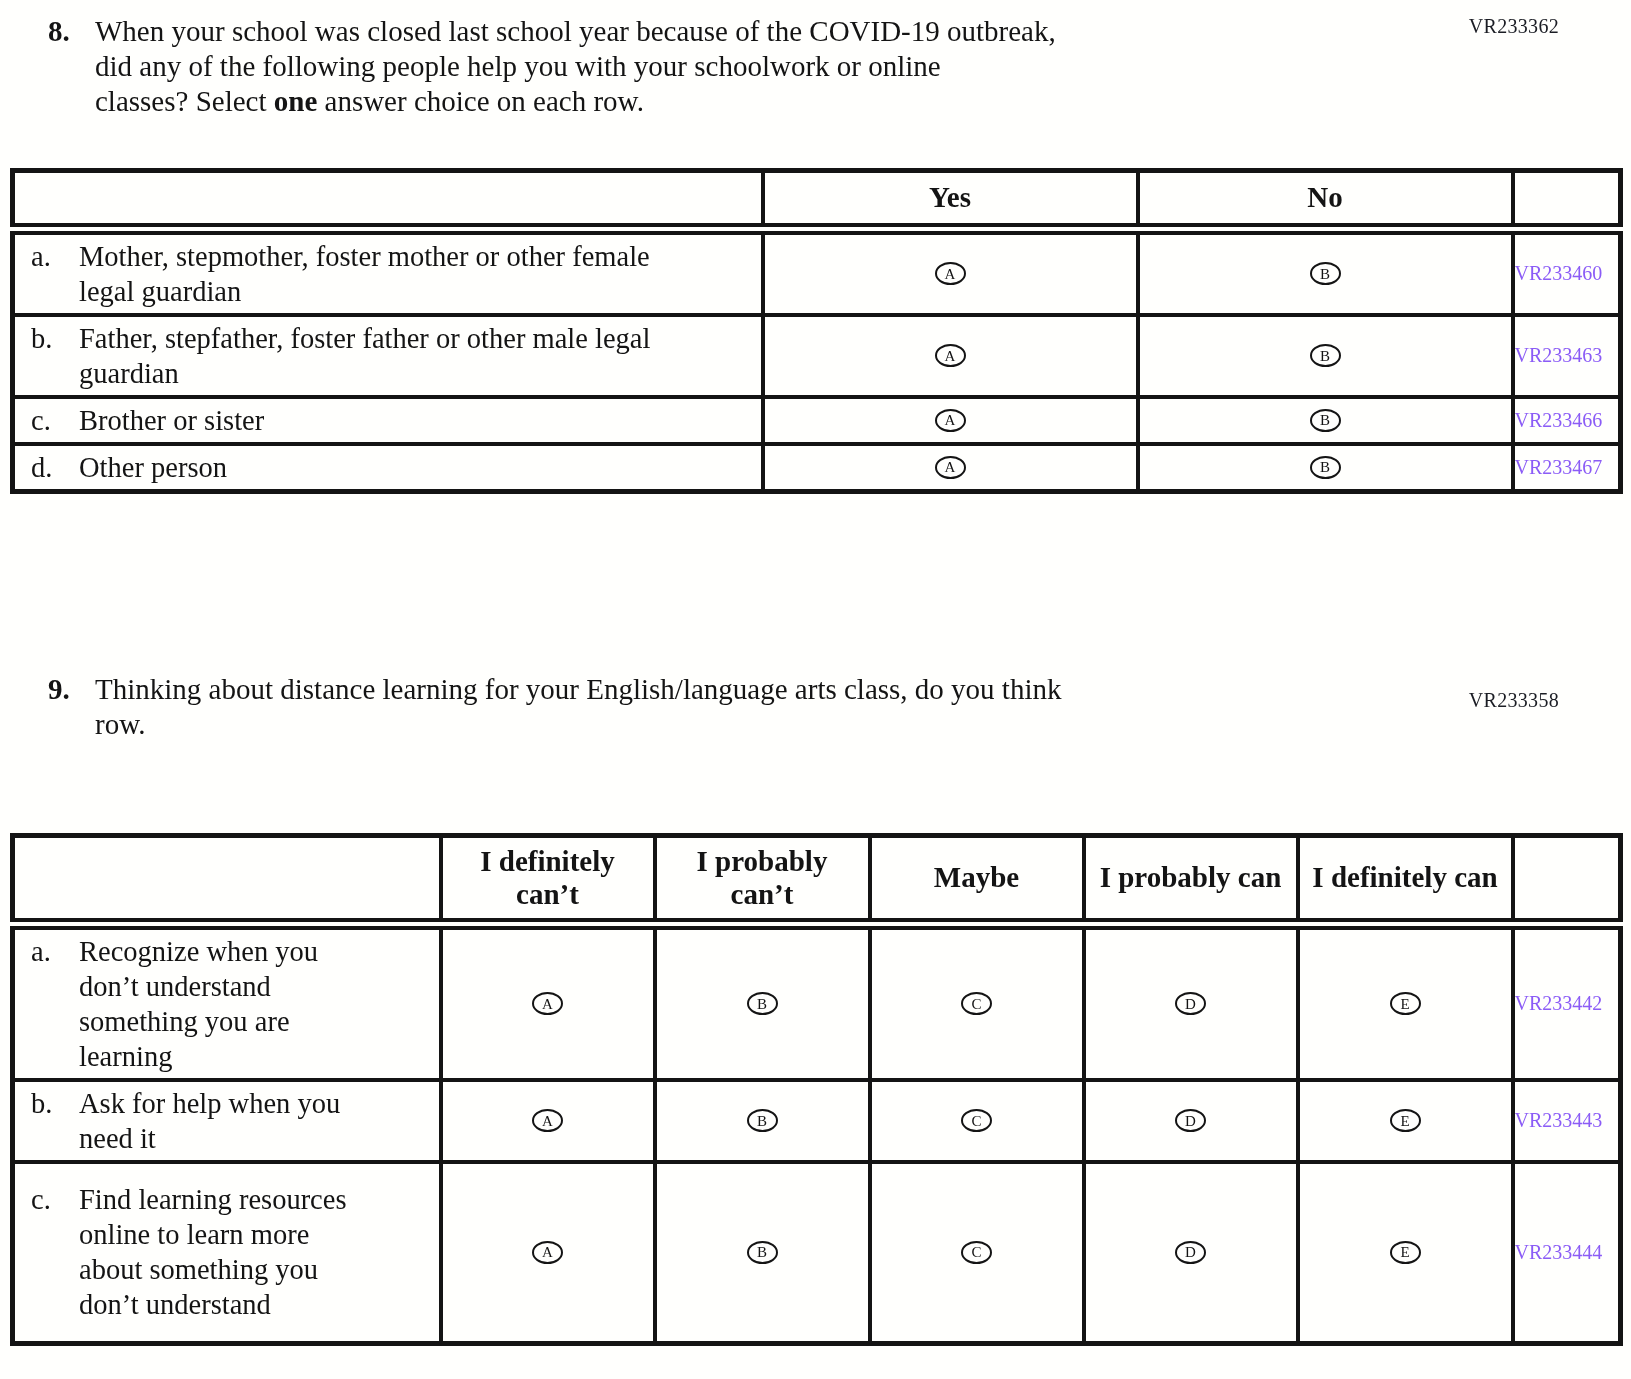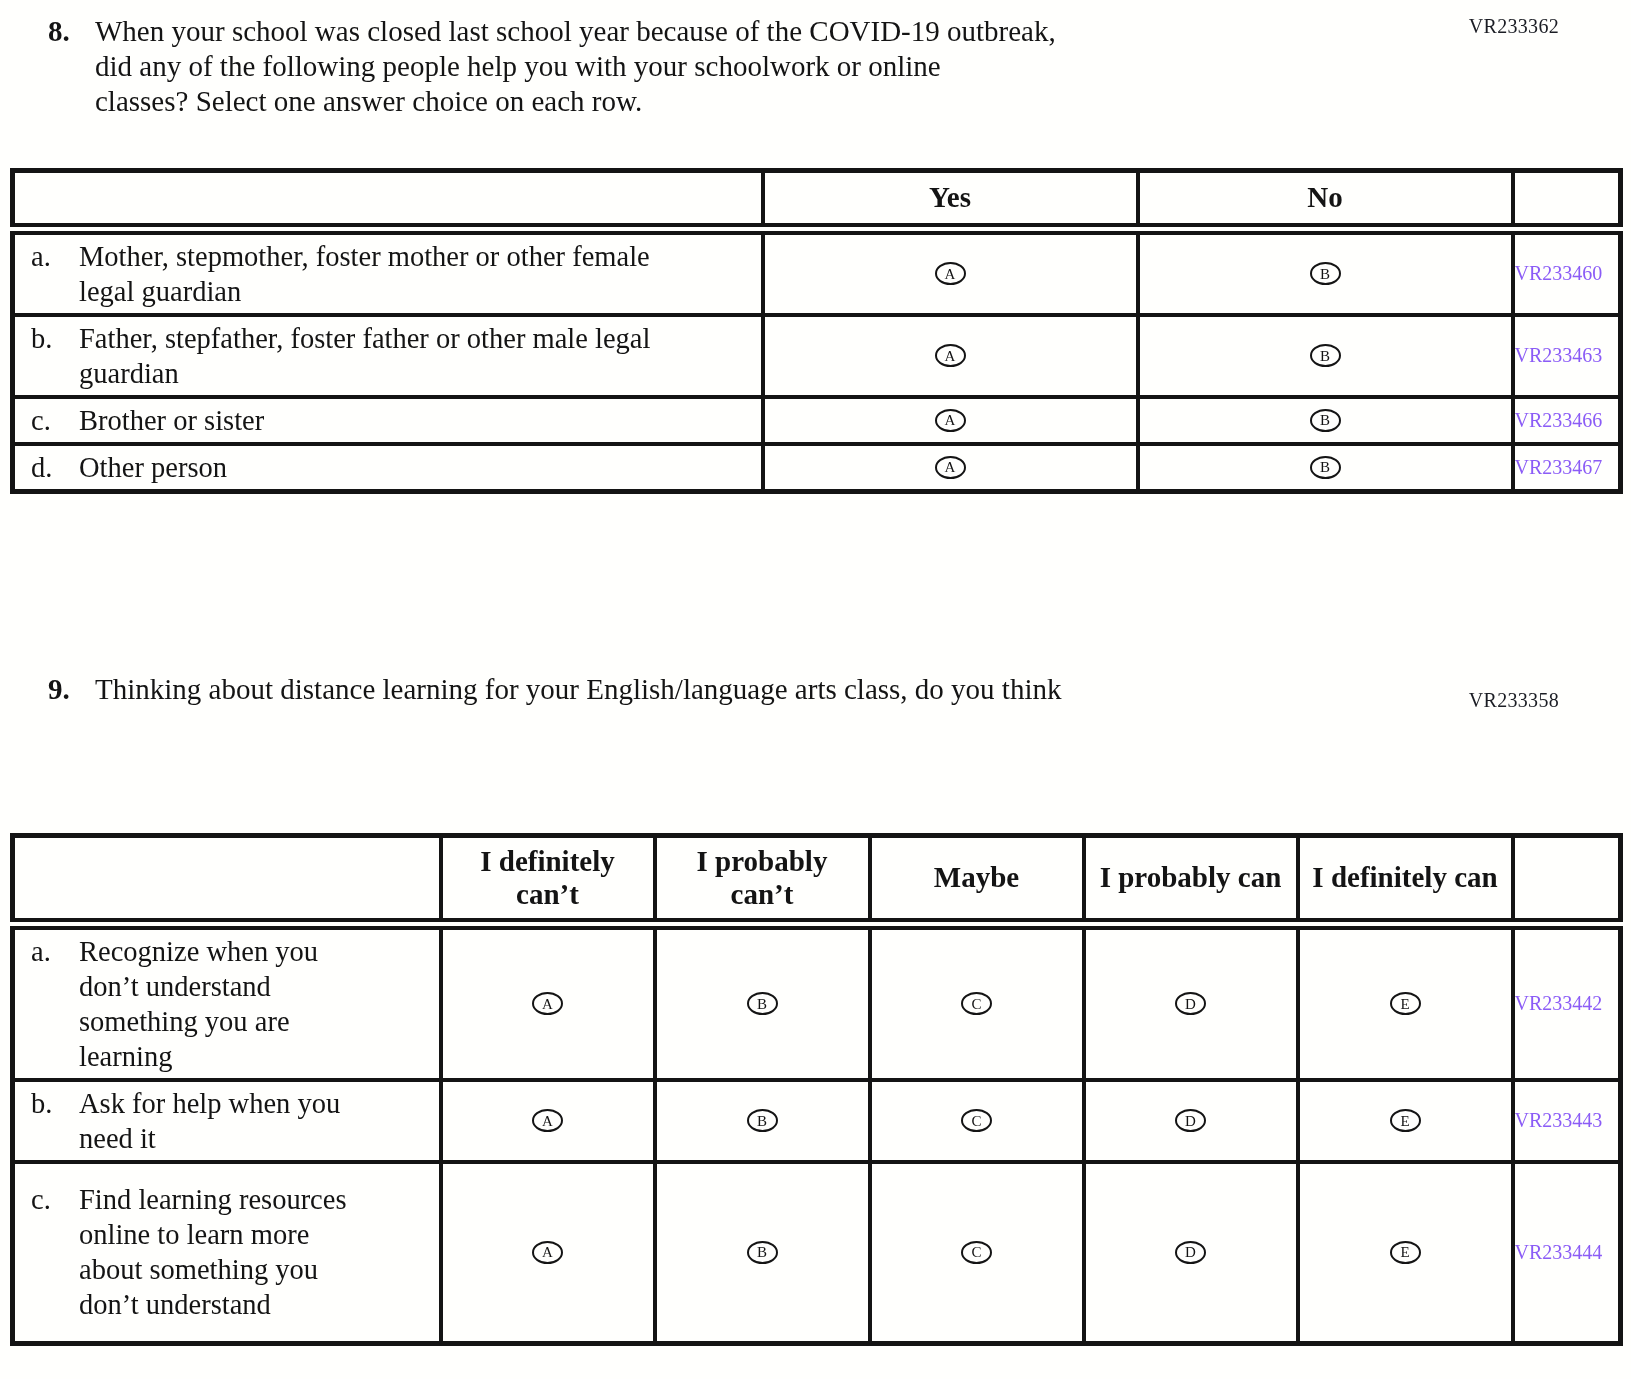--- a/index.html
+++ b/index.html
@@ -12,21 +12,21 @@
     position:absolute;font-size:20px;letter-spacing:.3px;color:#1b1d24;
   }
   #vr-q8{top:5px;right:72px;margin-top:10px;}
   #vr-q9{top:689px;right:72px;}
 
   .question{position:absolute;display:flex;}
   #q8{top:14px;left:48px;}
   #q9{top:672px;left:48px;}
   .qnum{flex:0 0 47px;font-weight:bold;font-size:29px;line-height:35px;}
   .qtext{font-size:29px;line-height:35px;}
-  .qtext .bold{font-weight:normal;}
+  .qtext .bold{font-weight:bold;}
 
   table.grid{
     position:absolute;left:10px;width:1608px;
     border-collapse:collapse;table-layout:fixed;
     border:5px solid #141414;background:#fffffd;
   }
   #table1{top:168px;}
   #table2{top:833px;}
   .grid th,.grid td{border:4px solid #141414;padding:0;overflow:hidden;}
   .grid thead th{
@@ -125,20 +125,21 @@
     </tr>
   </tbody>
 </table>
 
 <div class="vr-top" id="vr-q9">VR233358</div>
 
 <div class="question" id="q9">
   <span class="qnum">9.</span>
   <div class="qtext">
     <div>Thinking about distance learning for your English/language arts class, do you think</div>
+    <div>row.</div>
   </div>
 </div>
 
 <table class="grid" id="table2">
   <colgroup>
       <col style="width:428px">
       <col style="width:214px">
       <col style="width:215px">
       <col style="width:214px">
       <col style="width:214px">

